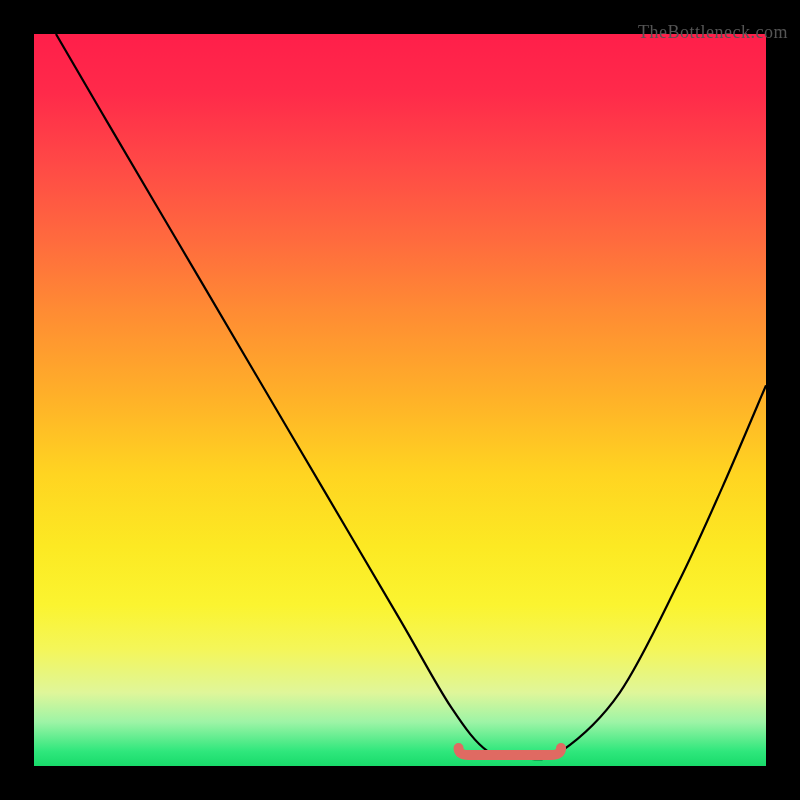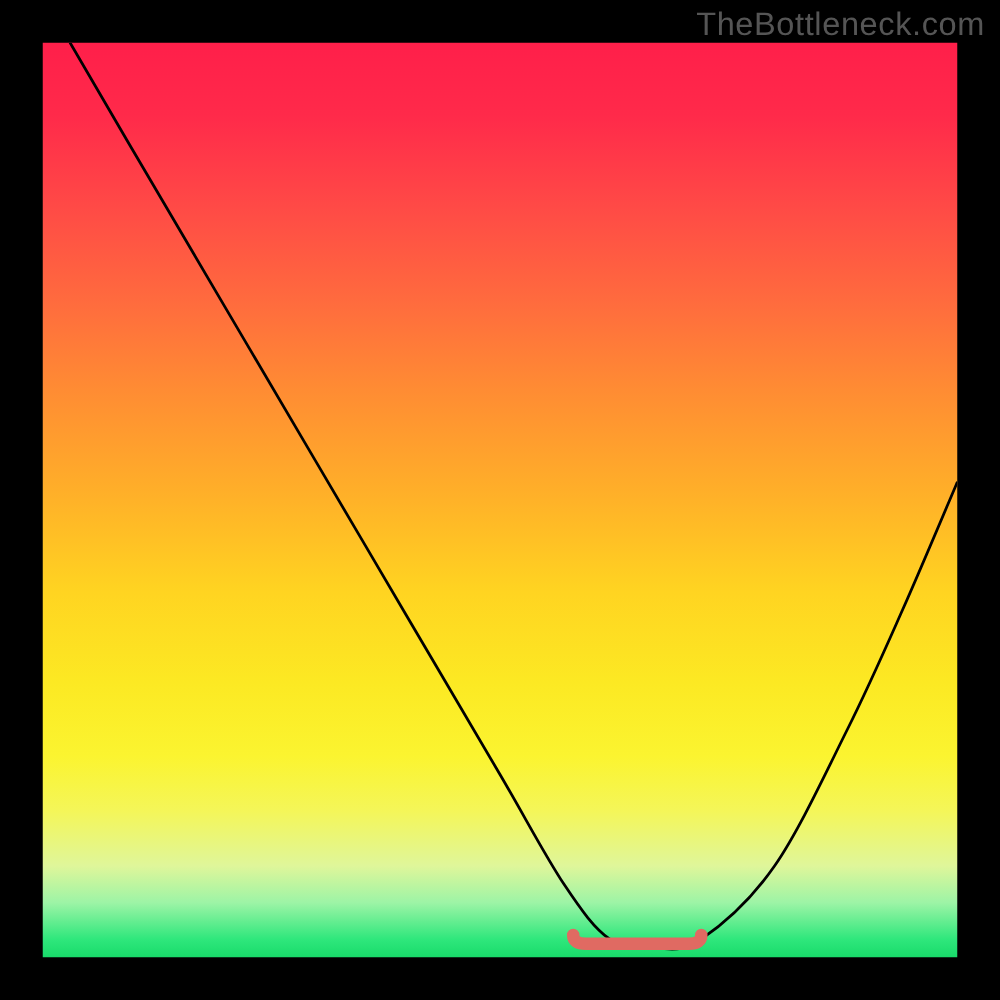--- a/index.html
+++ b/index.html
@@ -14,27 +14,28 @@
   .frame {
     position: absolute;
     top: 0;
     left: 0;
     width: 800px;
     height: 800px;
     background: #000;
   }
   .watermark {
     position: absolute;
-    top: 4px;
+    top: 22px;
     right: 12px;
     color: #555;
-    font-size: 26px;
+    font-size: 18px;
     font-weight: 500;
     letter-spacing: 0.5px;
     z-index: 10;
+    font-family: Liberation Serif, serif;
   }
   .plot {
     position: absolute;
     left: 34px;
     top: 34px;
     width: 732px;
     height: 732px;
     overflow: hidden;
   }
   .gradient {

